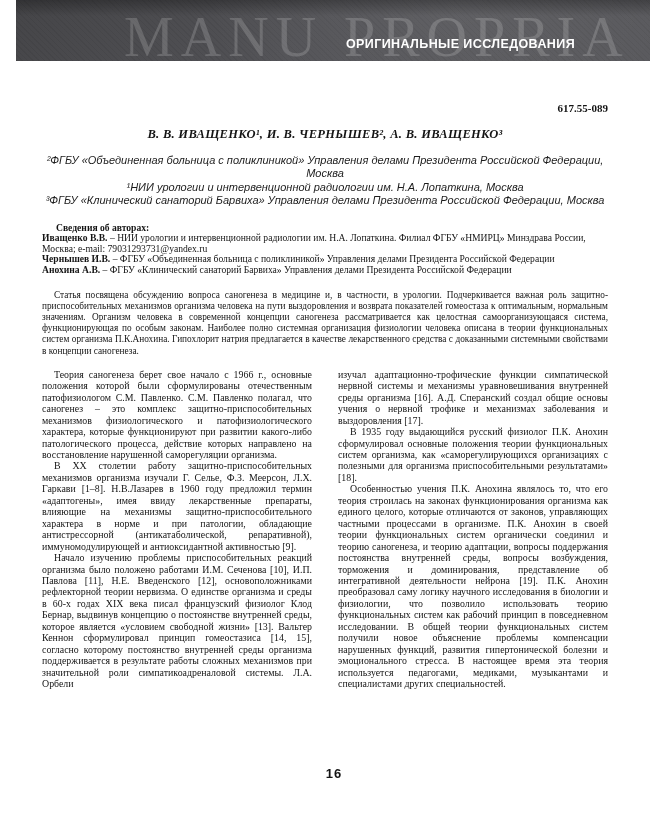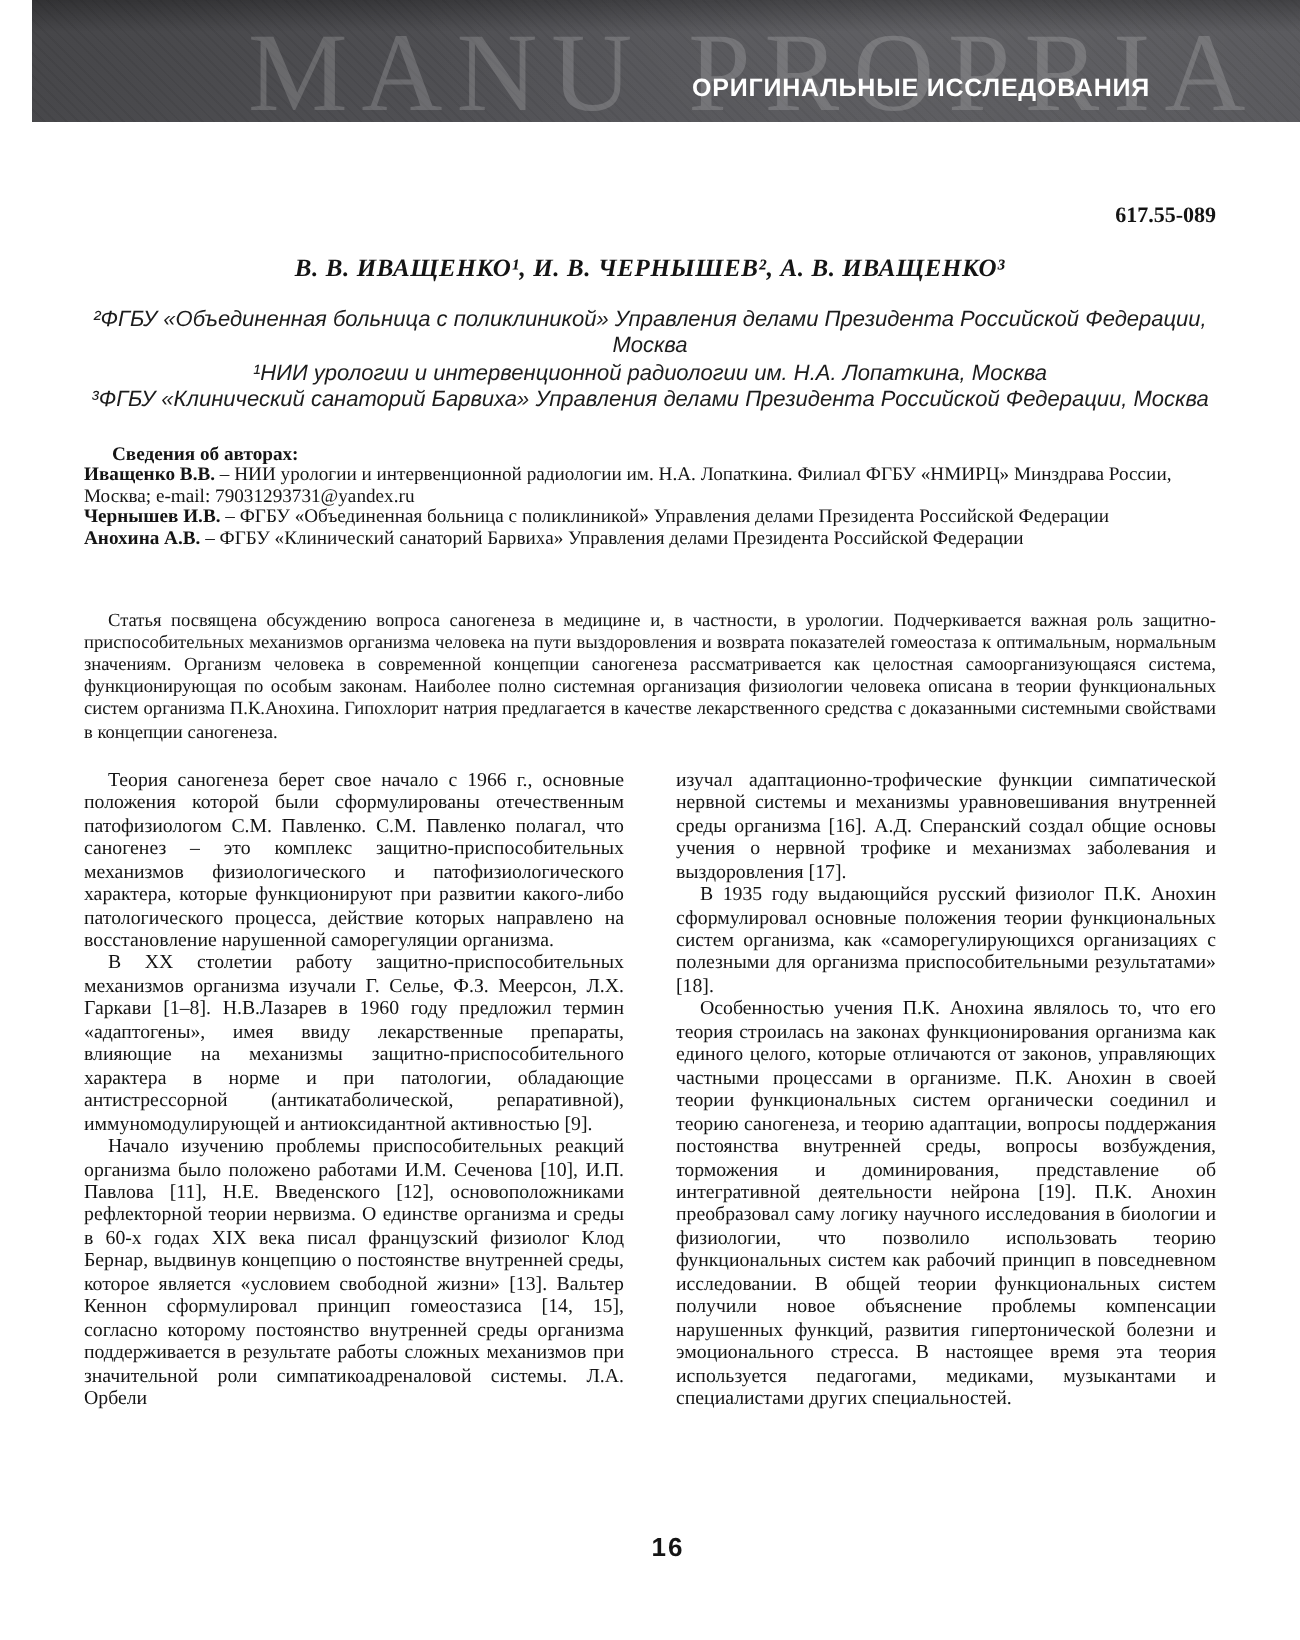--- a/index.html
+++ b/index.html
@@ -91,21 +91,21 @@
   }
   .authors-info .heading {
     font-weight: bold;
     text-indent: 14px;
   }
   .authors-info p { margin: 0; }
   .authors-info .entry b { font-weight: bold; }
 
   
   .abstract {
-    margin-top: 30px;
+    margin-top: 14px;
     font-size: 9.3px;
     line-height: 11.2px;
     text-align: justify;
     text-indent: 12px;
   }
   .keywords {
     margin-top: 3px;
     font-size: 9.3px;
     line-height: 11.2px;
     text-indent: 12px;

